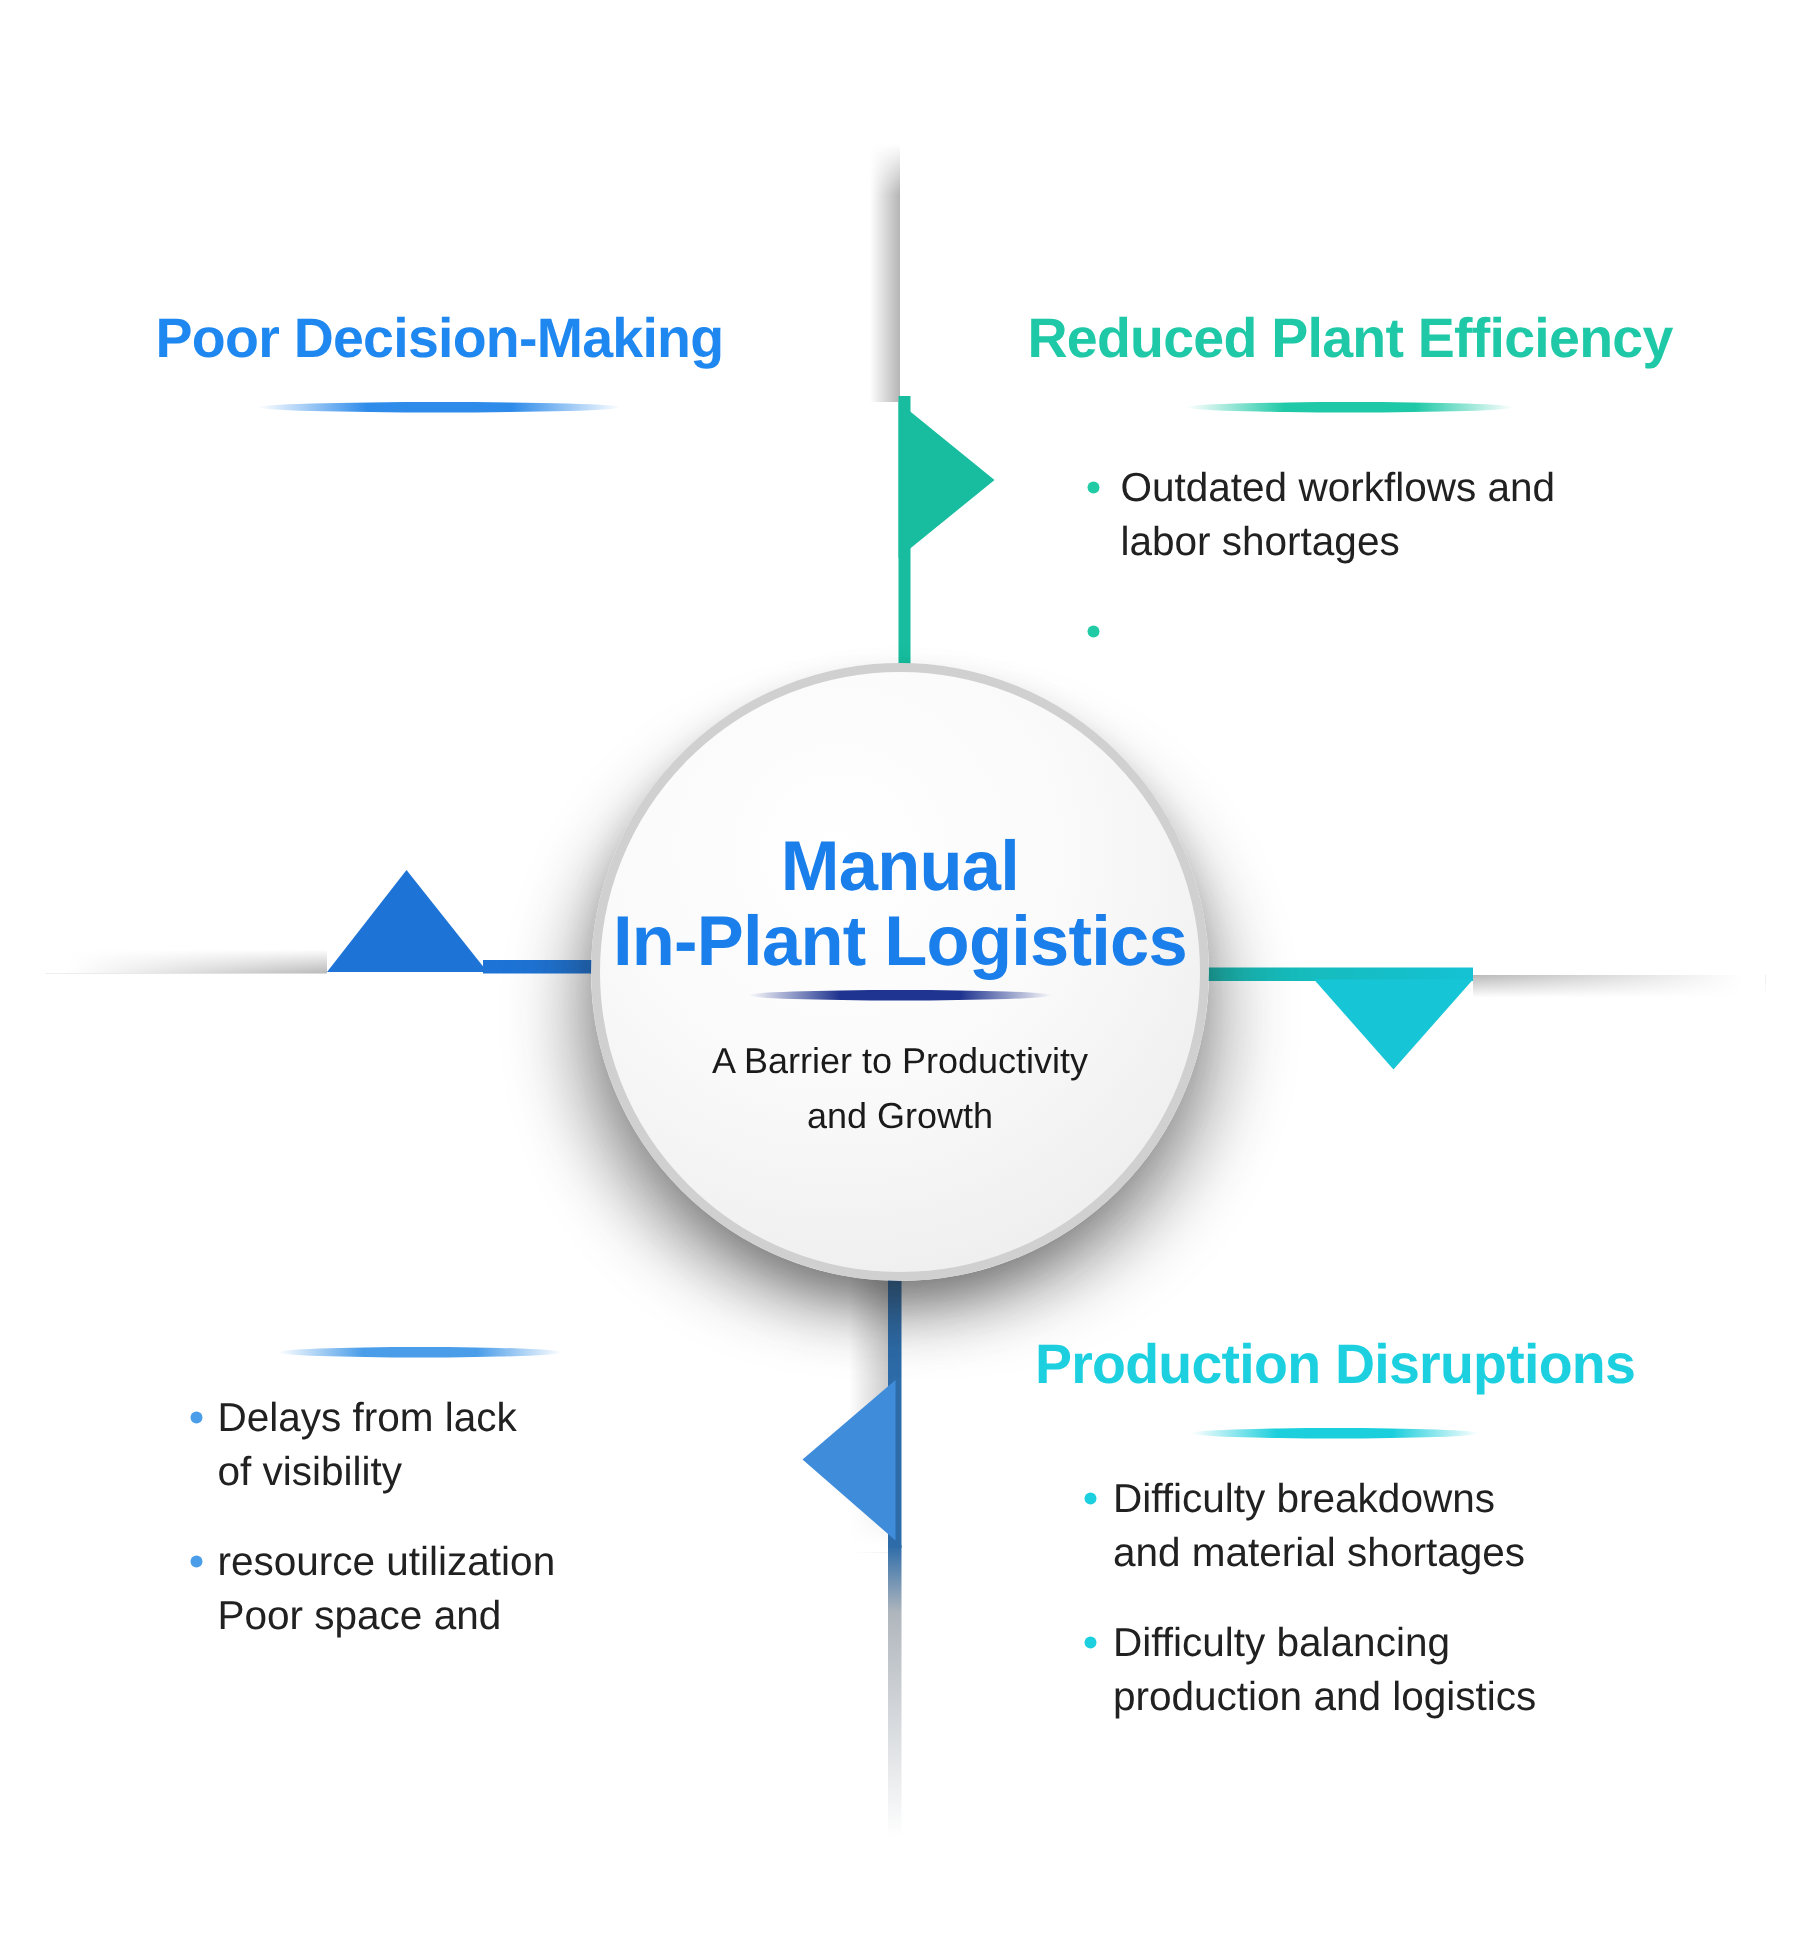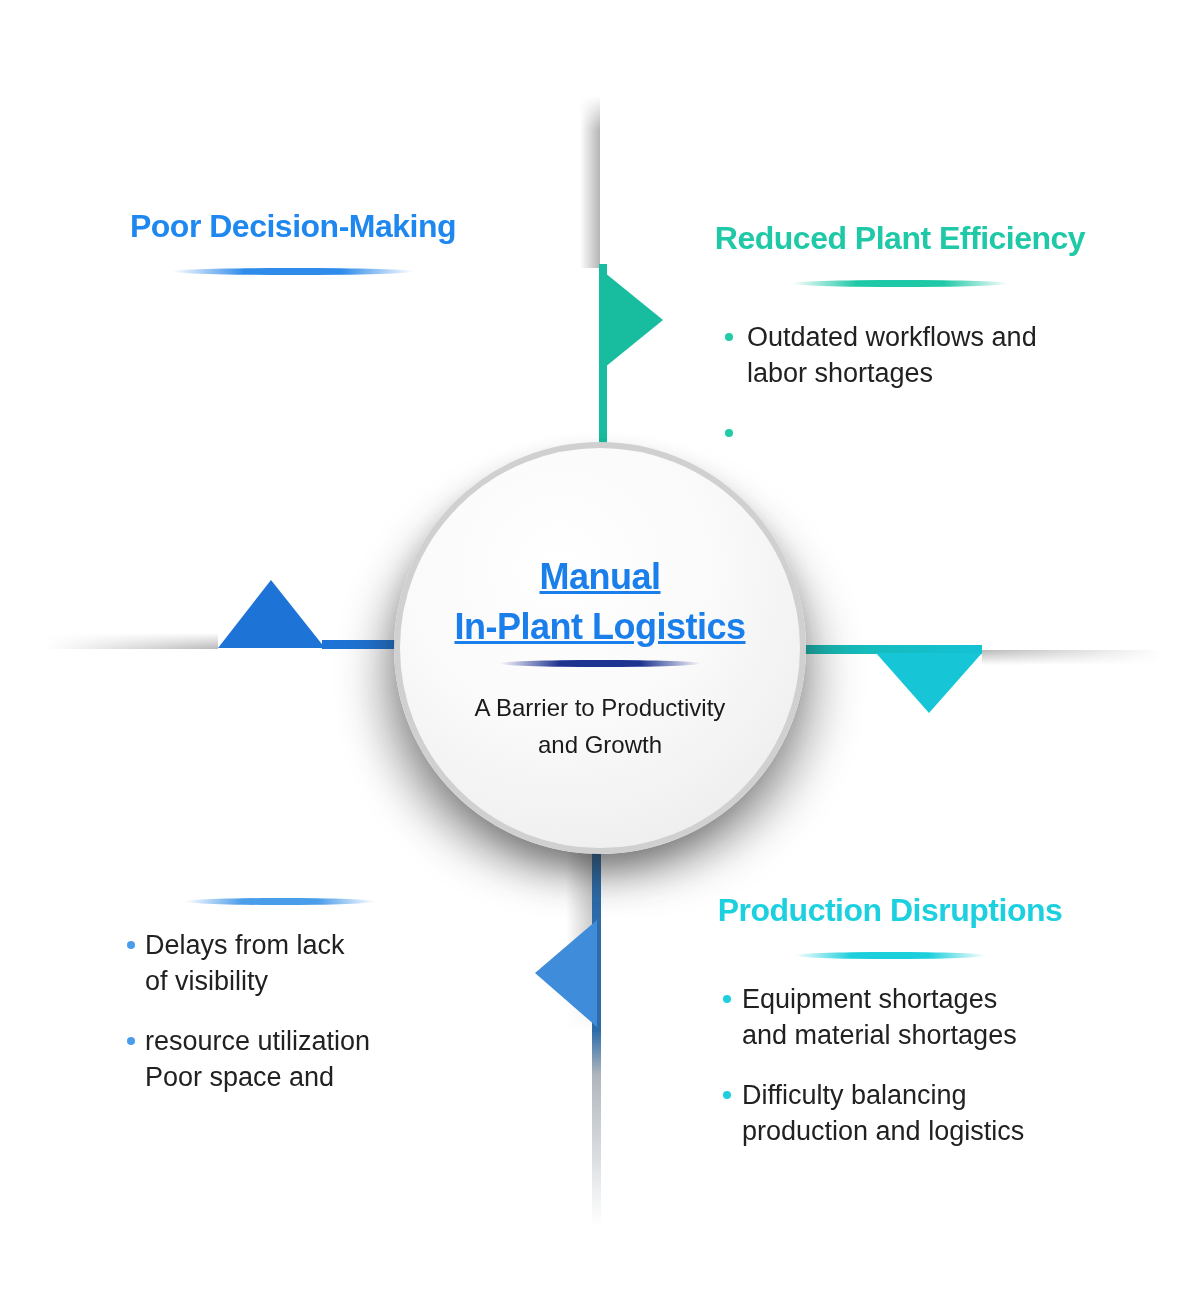--- a/index.html
+++ b/index.html
@@ -2,42 +2,42 @@
 <html><head>
 <meta charset="utf-8">
 <style>
   html,body{margin:0;padding:0;background:#fff;}
   #stage{
     position:relative;width:1200px;height:1295px;background:#ffffff;overflow:hidden;
     font-family:"Liberation Sans",sans-serif;color:#1d1d1d;
   }
   
   .quad{position:absolute;}
-  .q-title{font-weight:700;font-size:32px;line-height:48px;text-align:center;letter-spacing:-0.5px;}
+  .q-title{font-weight:700;font-size:37px;line-height:48px;text-align:center;letter-spacing:-0.5px;}
   .q0 .q-title{color:#1E87F0;}
   .q1 .q-title{color:#1FC9A7;}
   .q2 .q-title{color:#4A9DE9;}
   .q3 .q-title{color:#1DD0E0;}
   .underline{height:7px;border-radius:50%;margin:18px auto 0;}
   .q0 .underline{width:242px;background:linear-gradient(to right,rgba(46,139,234,0) 0%,#2E8BEA 30%,#2E8BEA 70%,rgba(46,139,234,0) 100%);}
   .q1 .underline{width:218px;background:linear-gradient(to right,rgba(31,201,167,0) 0%,#1FC9A7 30%,#1FC9A7 70%,rgba(31,201,167,0) 100%);}
   .q2 .underline{width:190px;background:linear-gradient(to right,rgba(74,157,233,0) 0%,#4A9DE9 30%,#4A9DE9 70%,rgba(74,157,233,0) 100%);}
   .q3 .underline{width:192px;background:linear-gradient(to right,rgba(27,207,220,0) 0%,#1BCFDC 30%,#1BCFDC 70%,rgba(27,207,220,0) 100%);}
   .bullets{margin-top:44px;}
   .bullet{display:flex;align-items:flex-start;margin-bottom:24px;}
   .dot{width:8px;height:8px;border-radius:50%;flex:0 0 8px;margin-top:14px;}
   .q0 .dot{background:#2E86E0;}
   .q1 .dot{background:#21CBA6;}
   .q2 .dot{background:#4A9DE9;}
   .q3 .dot{background:#1DD0E0;}
   .blines{font-size:27px;line-height:36px;color:#212121;}
   .blines div{white-space:nowrap;}
   #q-tl{left:58px;top:202px;width:470px;}
   #q-tl .bullets{padding-left:28px;} #q-tl .dot{margin-right:16px;}
-  #q-tr{left:660px;top:214px;width:480px;}
+  #q-tr{left:660px;top:202px;width:480px;}
   #q-tr .bullets{margin-top:32px;padding-left:65px;} #q-tr .dot{margin-right:14px;}
   #q-bl{left:90px;top:880px;width:380px;}
   #q-bl .q-title{padding-top:6px;}
   #q-bl .bullets{margin-top:22px;padding-left:37px;} #q-bl .dot{margin-right:10px;}
   #q-br{left:662px;top:880px;width:456px;}
   #q-br .q-title{padding-top:6px;}
   #q-br .bullets{margin-top:22px;padding-left:61px;} #q-br .dot{margin-right:11px;}
 
   
   .shadow-strip{position:absolute;z-index:1;}
@@ -72,21 +72,21 @@
   
   #circle{
     position:absolute;z-index:3;left:394px;top:442px;width:400px;height:400px;border-radius:50%;
     border:6px solid #d0d0d0;
     background:radial-gradient(circle at 40% 30%,#ffffff 0%,#fafafa 42%,#ededed 85%,#e6e6e6 100%);
     box-shadow:-26px 30px 42px -10px rgba(40,40,40,0.38),
                 26px 30px 42px -10px rgba(40,40,40,0.34),
                 0 8px 22px rgba(0,0,0,0.12);
     text-align:center;
   }
-  #circle .c-title{margin-top:104px;font-size:36px;line-height:50px;font-weight:700;color:#1A7FEA;letter-spacing:-0.5px;text-decoration:underline;}
+  #circle .c-title{margin-top:104px;font-size:47px;line-height:50px;font-weight:700;color:#1A7FEA;letter-spacing:-0.5px;}
   #circle .c-underline{width:202px;height:7px;border-radius:50%;margin:8px auto 0;
     background:linear-gradient(to right,rgba(31,52,144,0) 0%,#1F3490 30%,#1F3490 70%,rgba(31,52,144,0) 100%);}
   #circle .c-subtitle{margin-top:22px;font-size:24px;line-height:37px;color:#1a1a1a;}
 </style>
 </head>
 <body>
 
 <div id="stage">
 
   <div class="shadow-strip" id="shadow-top"></div>
@@ -146,21 +146,21 @@
     </div>
   </div>
 
   <div class="quad q3" id="q-br">
     <div class="q-title">Production Disruptions</div>
     <div class="underline"></div>
     <div class="bullets">
       <div class="bullet">
         <span class="dot"></span>
         <div class="blines">
-          <div>Equipment shortages</div>
+          <div>Difficulty breakdowns</div>
           <div>and material shortages</div>
         </div>
       </div>
       <div class="bullet">
         <span class="dot"></span>
         <div class="blines">
           <div>Difficulty balancing</div>
           <div>production and logistics</div>
         </div>
       </div>

